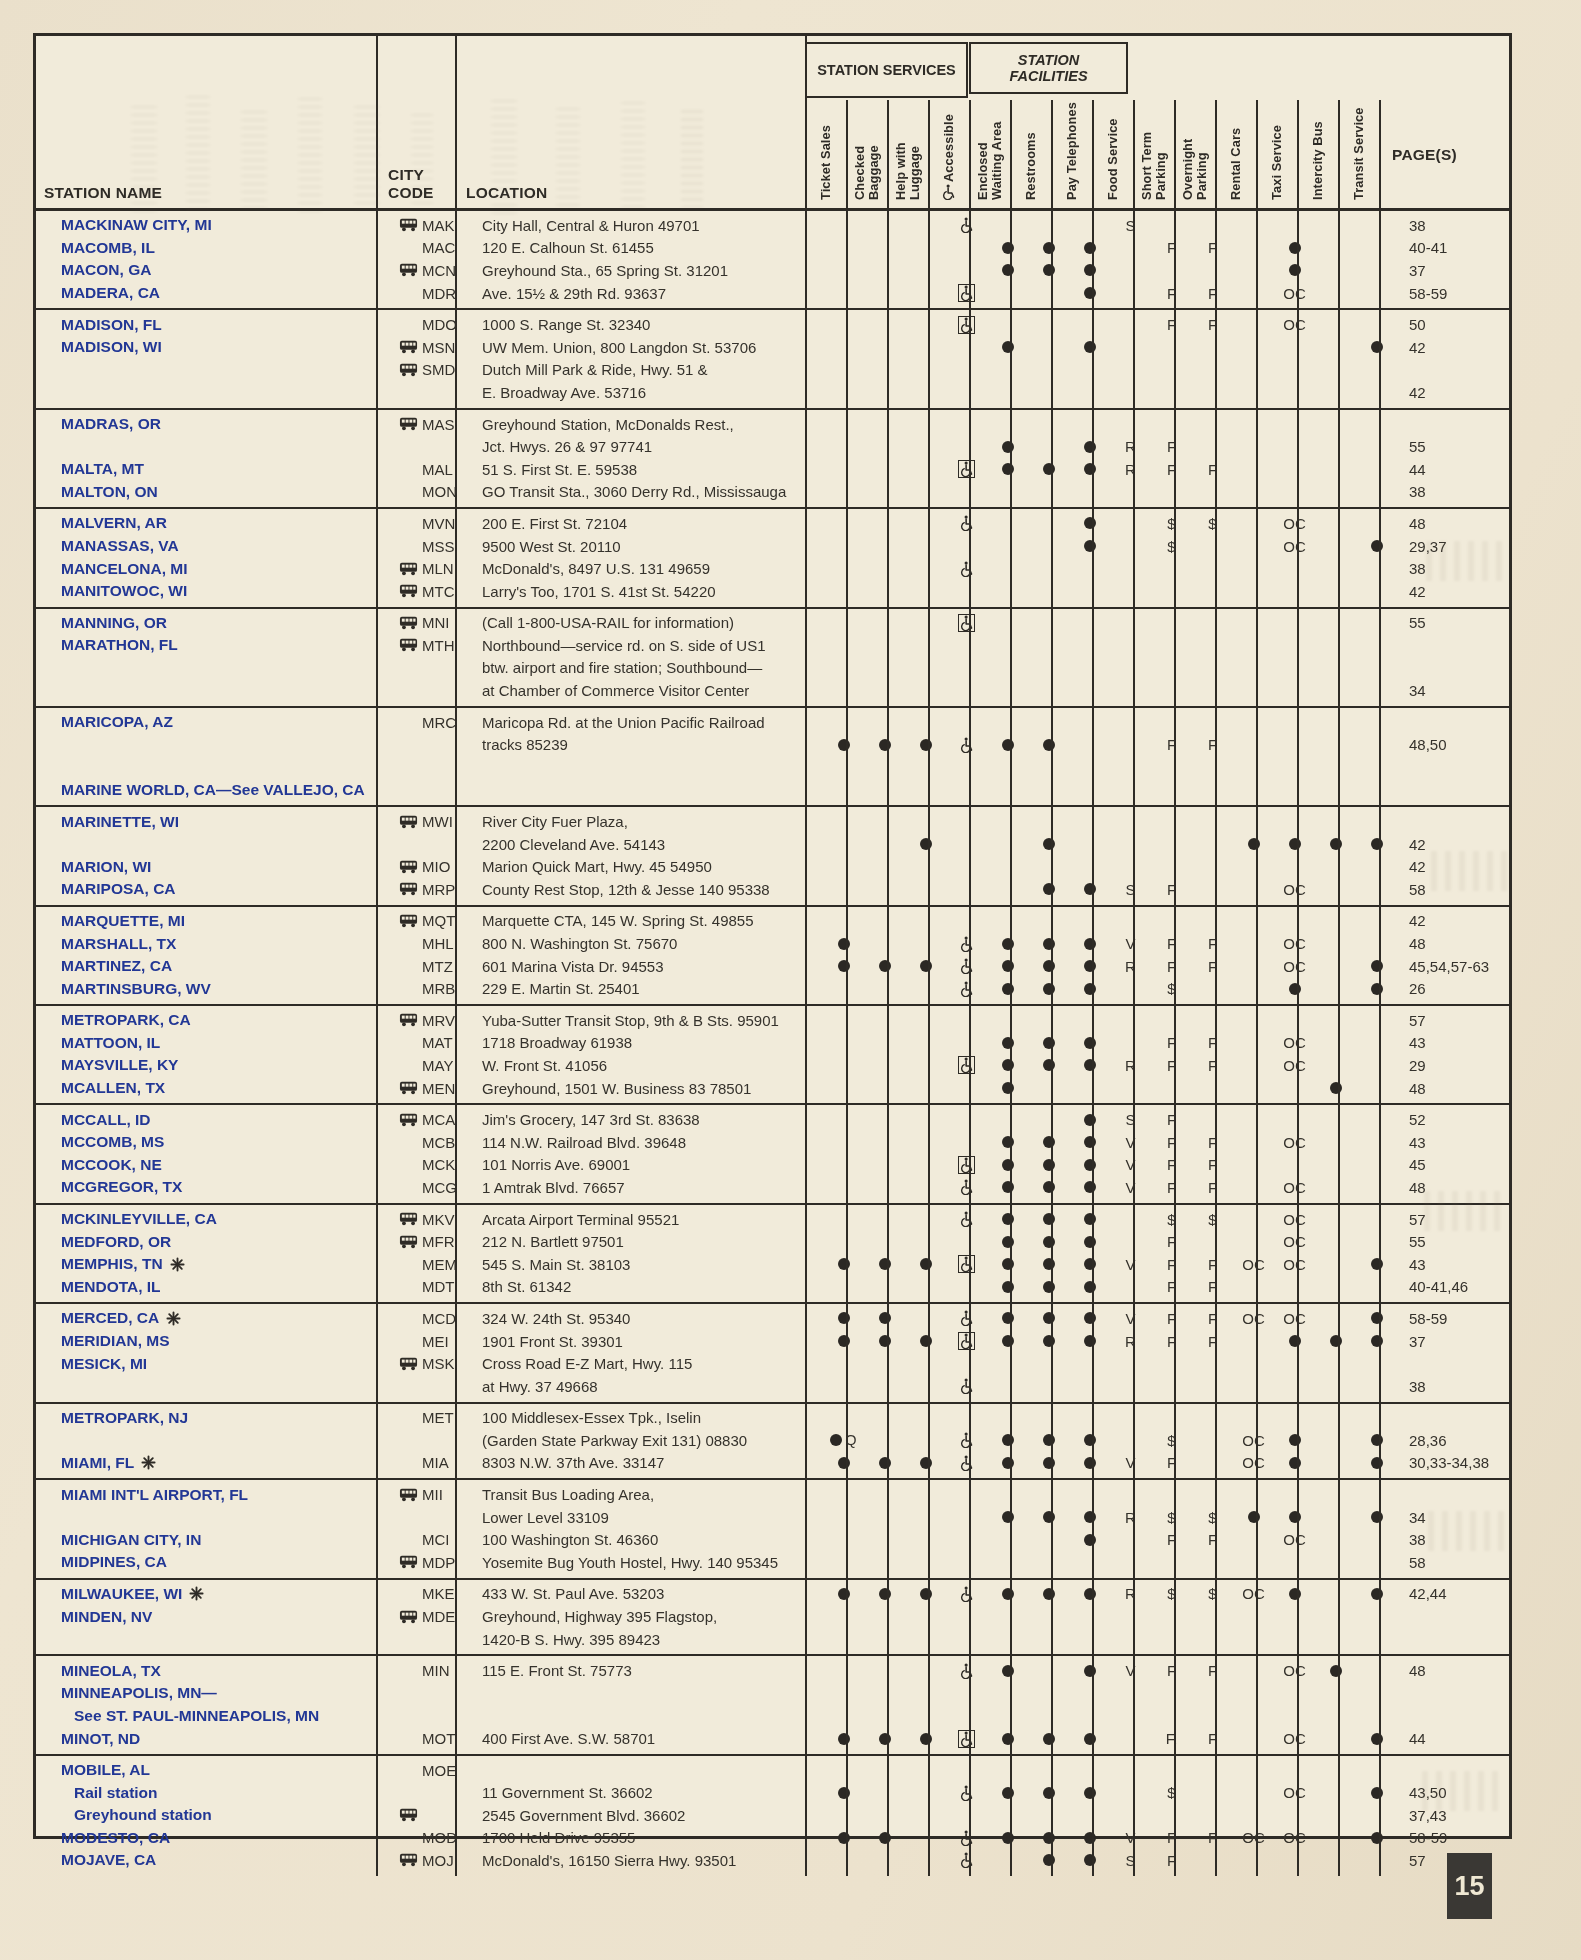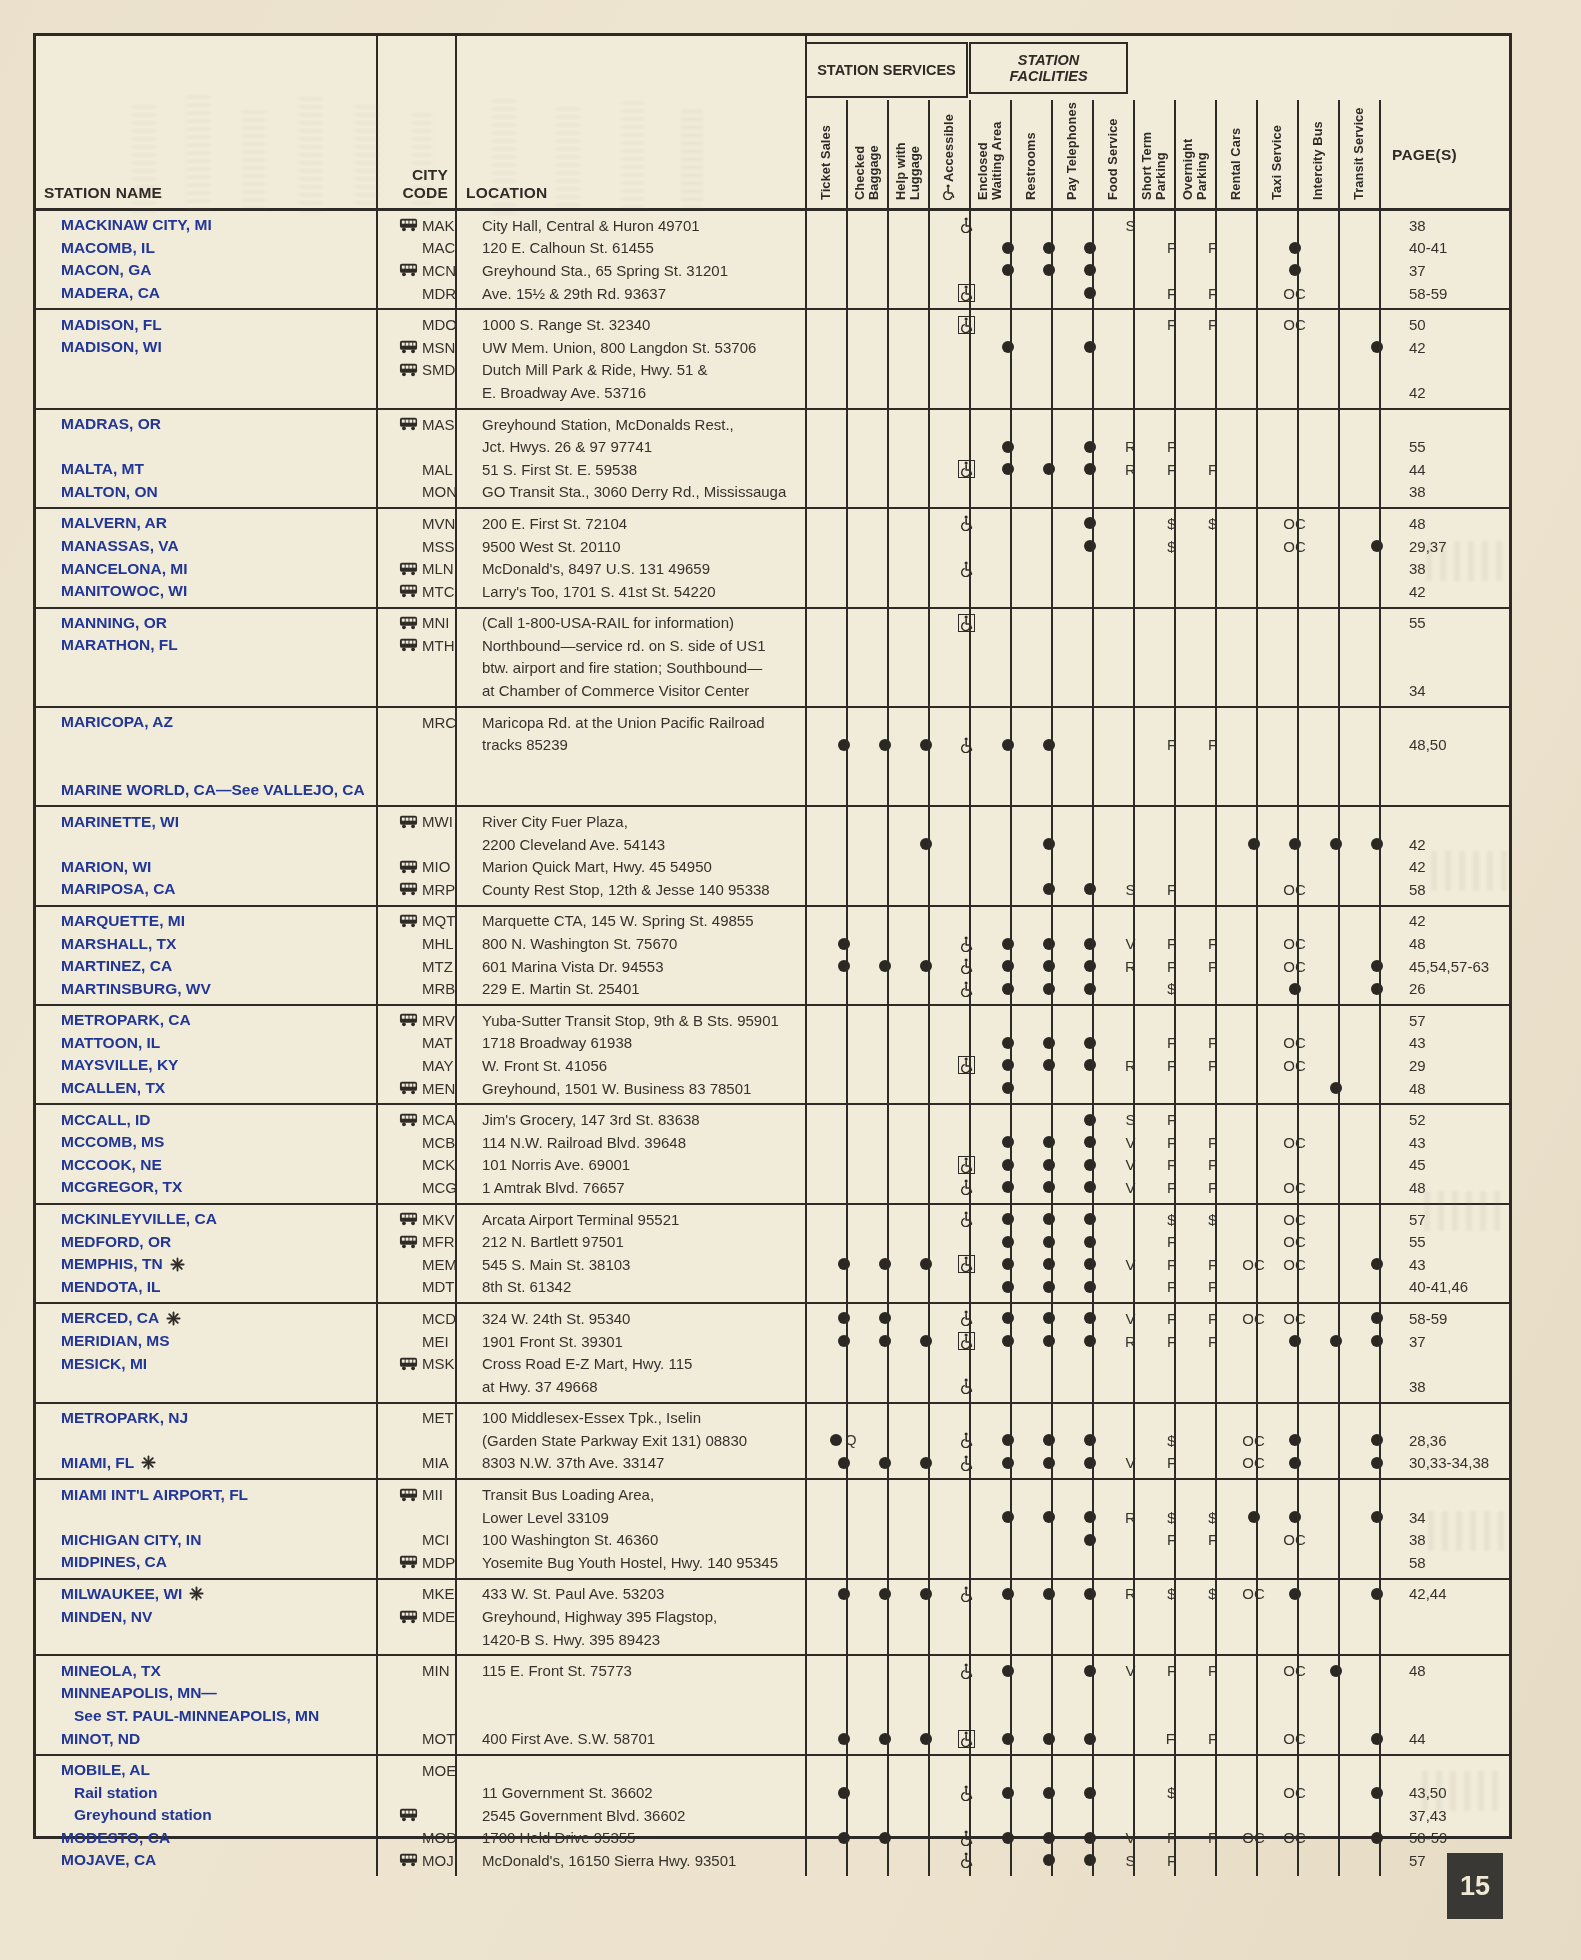--- a/index.html
+++ b/index.html
@@ -12,21 +12,21 @@
   }
   .tbl{
     position:absolute;left:33px;top:33px;width:1473px;height:1800px;
     border:3px solid #2e2b26;
     background:#f1ebda;
   }
   
   .thead{position:relative;height:172px;border-bottom:3px solid #2e2b26;}
   .corner-label{position:absolute;font-weight:bold;font-size:15.5px;letter-spacing:.2px;}
   .lbl-station{left:8px;bottom:6px;}
-  .lbl-citycode{left:352px;bottom:6px;width:60px;text-align:right;line-height:1.15;}
+  .lbl-citycode{left:352px;bottom:6px;width:60px;text-align:left;line-height:1.15;}
   .lbl-location{left:430px;bottom:6px;}
   .lbl-pages{left:1356px;bottom:44px;}
   .grpbox{position:absolute;top:6px;height:52px;border:2.5px solid #2e2b26;
     display:flex;align-items:center;justify-content:center;text-align:center;
     font-weight:bold;font-size:14.5px;line-height:1.12;background:transparent;}
   .grpbox.g0{left:769px;width:159px;}
   .grpbox.g1{left:933px;width:159px;padding:0 26px;box-sizing:border-box;font-style:italic;}
   .grpbox.g2{left:1097px;width:241px;}
   .rot{
     position:absolute;bottom:8px;height:100px;width:41px;
@@ -52,21 +52,21 @@
   .c.code{width:79px;padding-left:5px;font-size:15px;color:#35322c;}
   .c.code .icw{width:23px;display:flex;justify-content:flex-start;align-items:center;}
   .c.loc{width:350px;padding-left:9px;font-size:15px;color:#35322c;white-space:nowrap;overflow:visible;}
   .c.sv{width:41px;justify-content:center;font-size:15px;color:#35322c;}
   .c.pg{width:128px;padding-left:12px;font-size:15px;color:#35322c;}
   .dot{width:12px;height:12px;border-radius:50%;background:#2b2824;display:inline-block;}
   .q{margin-left:3px;font-size:14.5px;}
   .wc-box{border:1.6px solid #2e2b26;padding:0 1px;display:inline-flex;align-items:center;justify-content:center;background:#f1ebda;}
   .flagic{margin-left:7px;display:inline-flex;}
   
-  .badge{position:absolute;left:1447px;top:1853px;width:56px;height:66px;background:#3a3834;
+  .badge{position:absolute;left:1447px;top:1853px;width:45px;height:66px;background:#3a3834;
     color:#efe8d3;font-weight:bold;font-size:27px;display:flex;align-items:center;justify-content:center;}
   
   .ghost{position:absolute;pointer-events:none;
     background:repeating-linear-gradient(180deg, rgba(125,113,90,.5) 0 2.5px, transparent 2.5px 8px);
     filter:blur(1.6px);opacity:.16;}
   .ghost.h{background:repeating-linear-gradient(90deg, rgba(125,113,90,.5) 0 6px, transparent 6px 14px);}
 </style>
 </head>
 <body>
 

